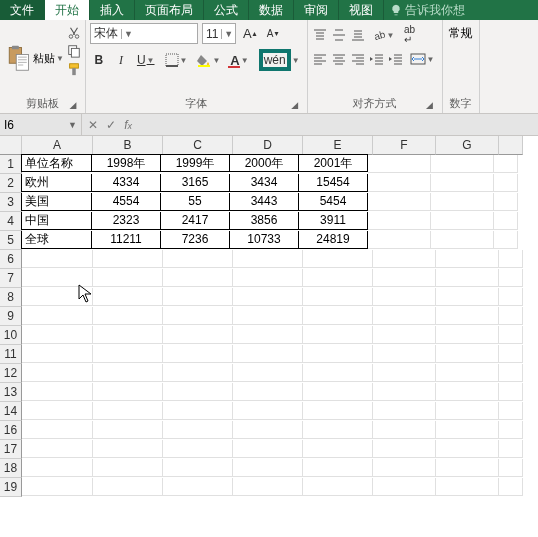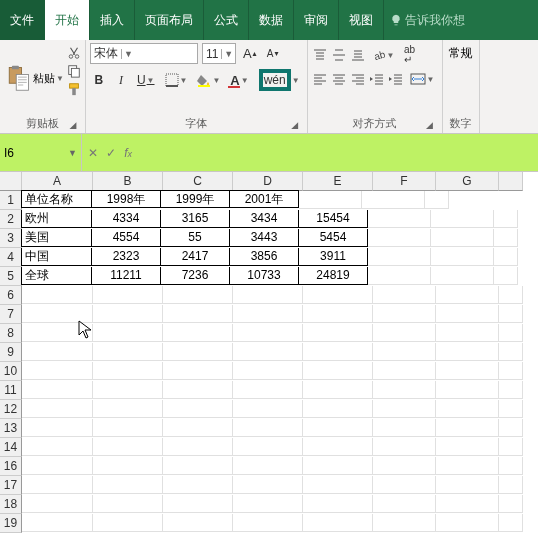--- a/index.html
+++ b/index.html
@@ -1,18 +1,18 @@
 <!DOCTYPE html>
 <html><head>
 <meta charset="utf-8">
 <style>
 * { margin:0; padding:0; box-sizing:border-box; font-family:"Microsoft YaHei","SimSun",sans-serif; }
 body { width:538px; height:537px; background:#fff; overflow:hidden; font-size:12px; }
 
-.tabs { display:flex; background:#fff; height:40px; align-items:stretch; }
+.tabs { display:flex; background:#fff; height:20px; align-items:stretch; }
 .tab { padding:0 10px; display:flex; align-items:center; color:#fff; background:#217346; font-size:12px; border-right:1px solid #1a5c38; cursor:pointer; }
 .tab.active { background:#fff; color:#217346; }
 .tab.file { background:#185c37; }
 .tell { display:flex; align-items:center; color:#b8dcc8; background:#217346; flex:1; padding-left:6px; gap:3px; }
 .bulb { width:12px; height:12px; }
 
 .ribbon { background:#f3f2f1; border-bottom:1px solid #c8c6c4; display:flex; height:94px; }
 .group { border-right:1px solid #d0d0d0; padding:3px 4px 0; display:flex; flex-direction:column; position:relative; }
 .group-label { text-align:center; font-size:11px; color:#5c5c5c; padding:3px 0 2px; position:relative; }
 .dlaunch { position:absolute; right:2px; bottom:2px; width:12px; height:12px; display:flex; align-items:center; justify-content:center; color:#666; cursor:pointer; font-size:9px; }
@@ -38,21 +38,21 @@
 .under { text-decoration:underline; }
 .wen { border:4px solid #0f766e; font-size:12px; line-height:1; padding:1px; }
 
 .align-group .group-content { flex-direction:column; gap:3px; }
 .align-row { display:flex; align-items:center; gap:3px; }
 .aicon { width:16px; height:16px; cursor:pointer; }
 
 .num-group .group-content { flex-direction:column; gap:3px; }
 .num-sel { display:flex; align-items:center; border:0; background:transparent; height:20px; padding:0 2px; cursor:pointer; }
 
-.namebox-row { display:flex; align-items:center; border-bottom:1px solid #c8c6c4; height:38px; background:#bef264; }
+.namebox-row { display:flex; align-items:center; border-bottom:1px solid #c8c6c4; height:22px; background:#e5e5e5; }
 .namebox { width:82px; border-right:1px solid #c8c6c4; padding:0 4px; display:flex; align-items:center; height:100%; font-size:12px; cursor:text; }
 .namebox .dd { margin-left:auto; font-size:9px; color:#666; }
 .fx-btns { display:flex; align-items:center; gap:8px; padding:0 6px; color:#777; }
 .fx-btns span { cursor:pointer; }
 .fx-input { flex:1; padding:0 4px; font-size:12px; }
 
 .sheet { position:relative; user-select:none; }
 .grid-row { display:flex; }
 .corner { width:22px; height:19px; background:#f0f0f0; border-right:1px solid #ccc; border-bottom:1px solid #999; }
 .colh { height:19px; background:#f0f0f0; border-right:1px solid #ccc; border-bottom:1px solid #999; text-align:center; font-size:12px; color:#333; line-height:19px; cursor:pointer; }
@@ -264,20 +264,21 @@
     <div class="colh wF">F</div>
     <div class="colh wG">G</div>
     <div class="colh wH"></div>
   </div>
 
   <div class="grid-row">
       <div class="rowh">1</div>
     <div class="cell wA bd-t bd-l bd-b">单位名称</div>
     <div class="cell wB bd-t bd-l bd-b ctr">1998年</div>
     <div class="cell wC bd-t bd-l bd-b ctr">1999年</div>
+    <div class="cell wD bd-t bd-l bd-b ctr">2000年</div>
     <div class="cell wE bd-t bd-l bd-b bd-r ctr">2001年</div>
     <div class="cell wF"></div>
       <div class="cell wG"></div>
       <div class="cell wH"></div>
   </div>
   <div class="grid-row">
       <div class="rowh">2</div>
     <div class="cell wA bd-l bd-b">欧州</div>
     <div class="cell wB bd-l bd-b rt">4334</div>
     <div class="cell wC bd-l bd-b rt">3165</div>

